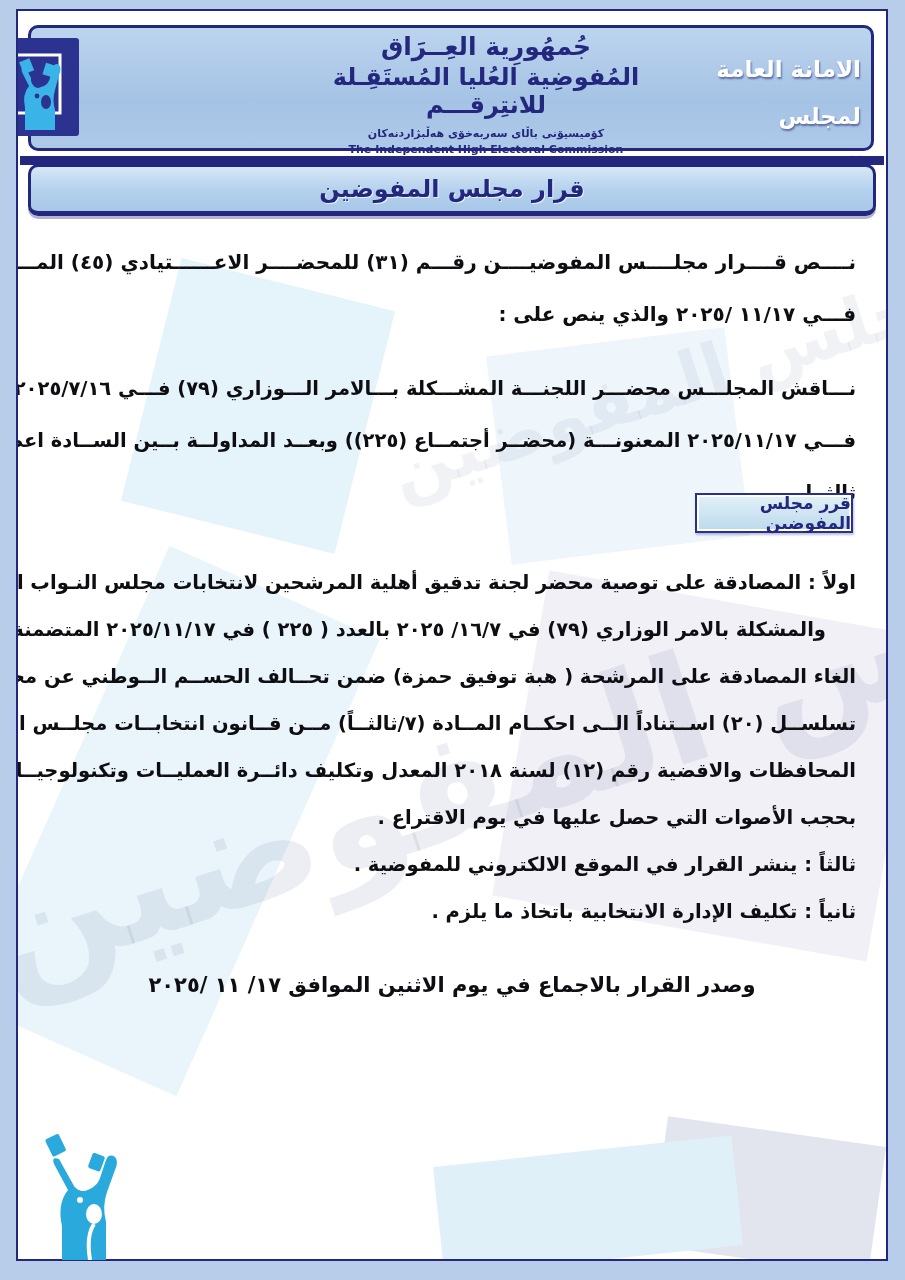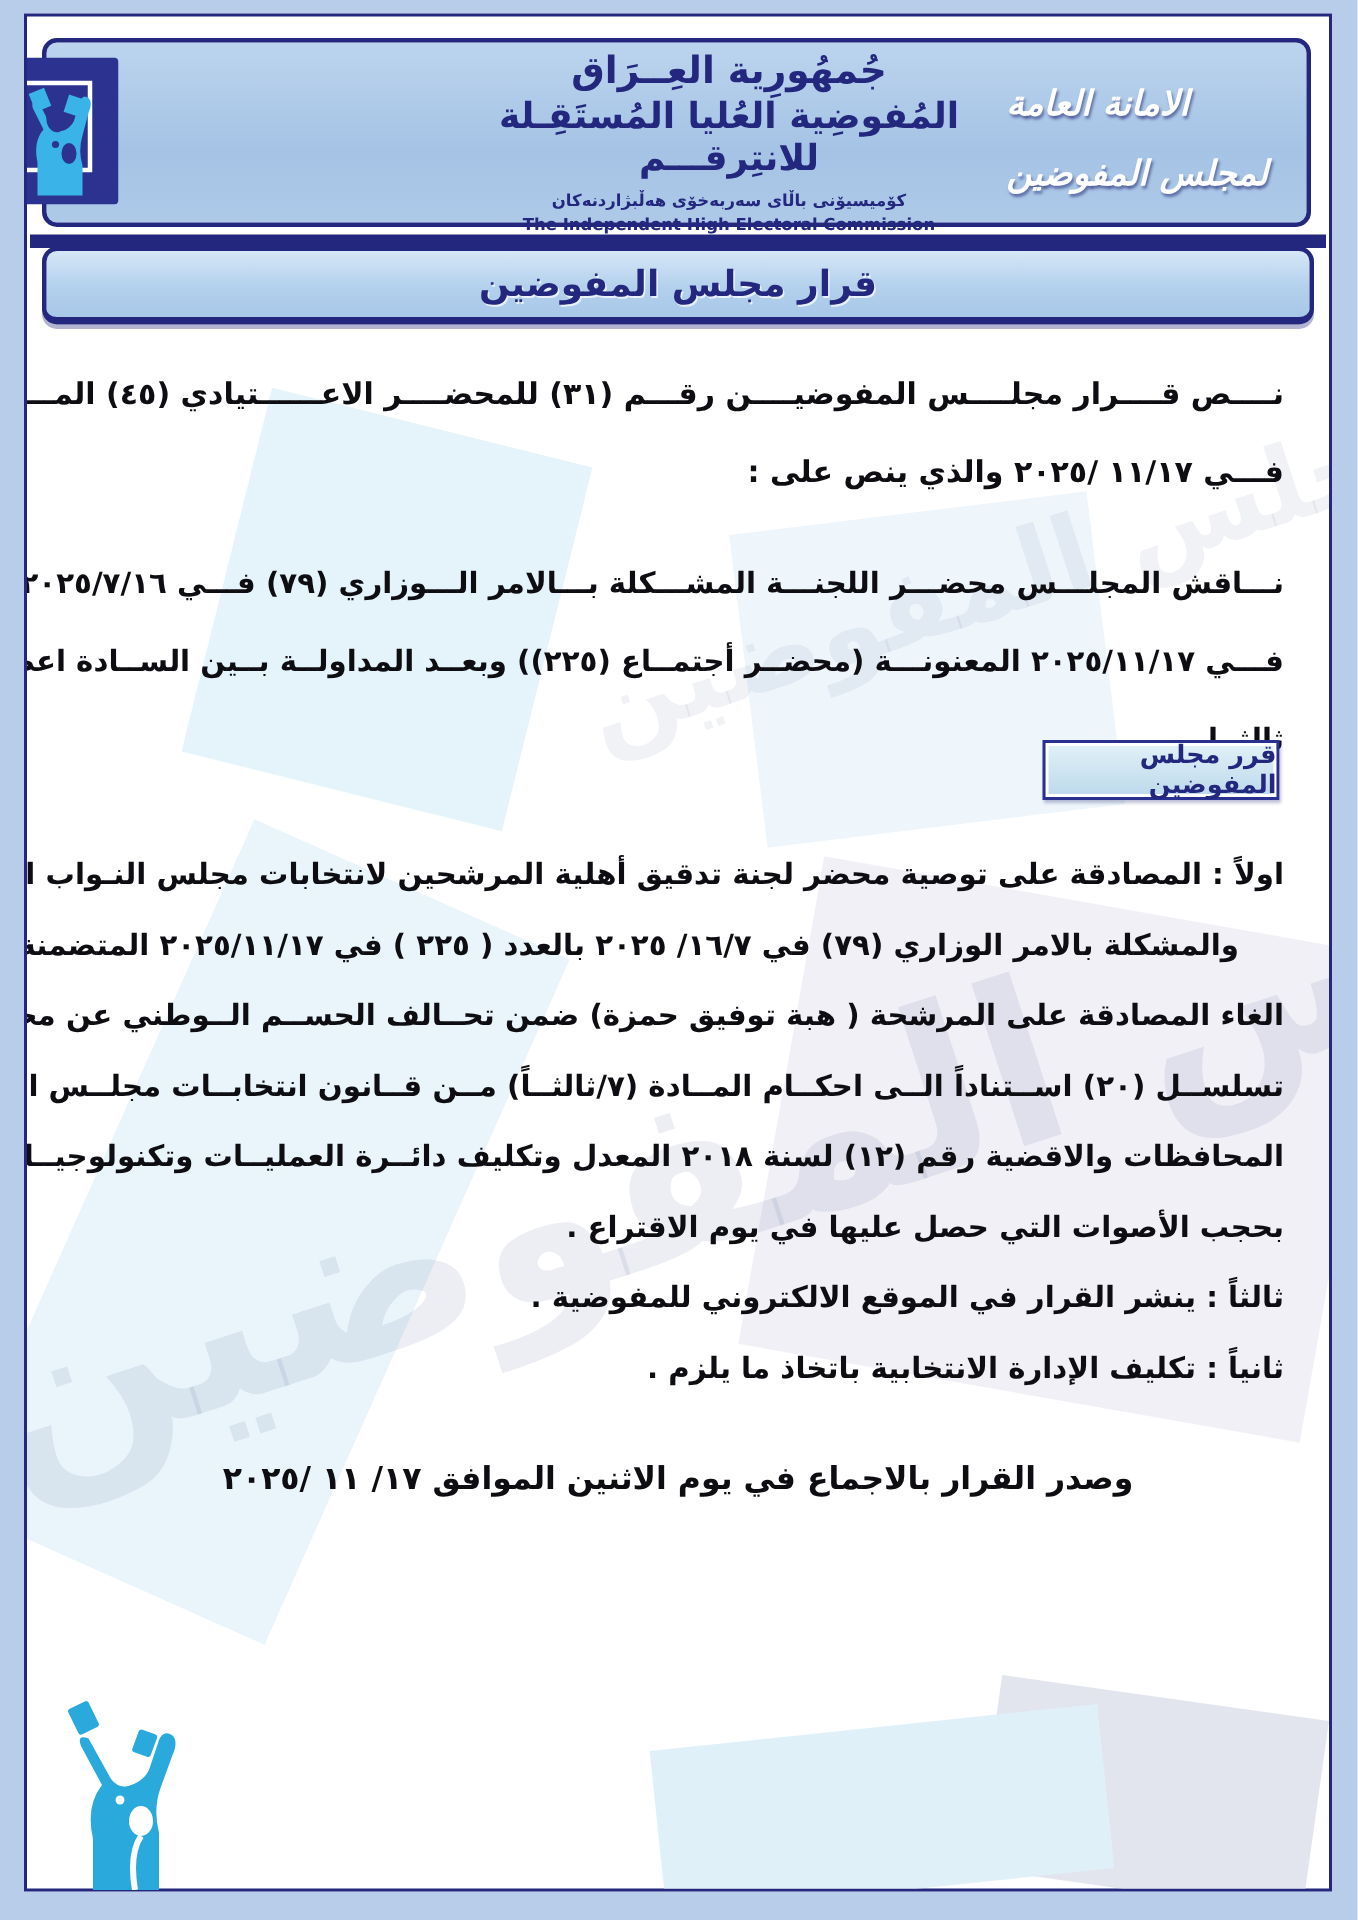--- a/index.html
+++ b/index.html
@@ -34,24 +34,23 @@
     position:absolute;right:792px;left:auto;top:10px;width:78px;height:98px;
   }
   .header-center{
     position:absolute;left:255px;top:4px;width:400px;text-align:center;color:var(--navy);
   }
   .hc-republic{font-size:25px;font-weight:bold;letter-spacing:1px;}
   .hc-commission-ar{font-size:24px;font-weight:bold;margin-top:2px;}
   .hc-commission-ku{font-size:11px;font-weight:bold;margin-top:8px;}
   .hc-commission-en{font-size:11px;font-weight:bold;margin-top:3px;direction:ltr;}
   .header-right{
-    position:absolute;right:10px;top:18px;width:190px;text-align:left;
+    position:absolute;right:10px;top:18px;width:190px;text-align:right;
     color:#ffffff;font-weight:bold;font-size:23px;line-height:47px;
     text-shadow:1px 2px 2px rgba(30,35,110,0.55);
-    font-style:italic;
   }
   
   .navy-strip{position:absolute;left:2px;top:145px;width:864px;height:9px;background:var(--navy);z-index:2;}
   .title-bar{
     position:absolute;left:10px;top:153px;width:848px;height:52px;z-index:2;
     border:3px solid var(--navy);border-bottom-width:5px;border-radius:10px;
     background:linear-gradient(180deg,#d6e7f7 0%,#b3d0ec 55%,#a8c8e9 100%);
     box-shadow:0 3px 0 rgba(35,39,126,0.35);
     display:flex;align-items:center;justify-content:center;
   }

